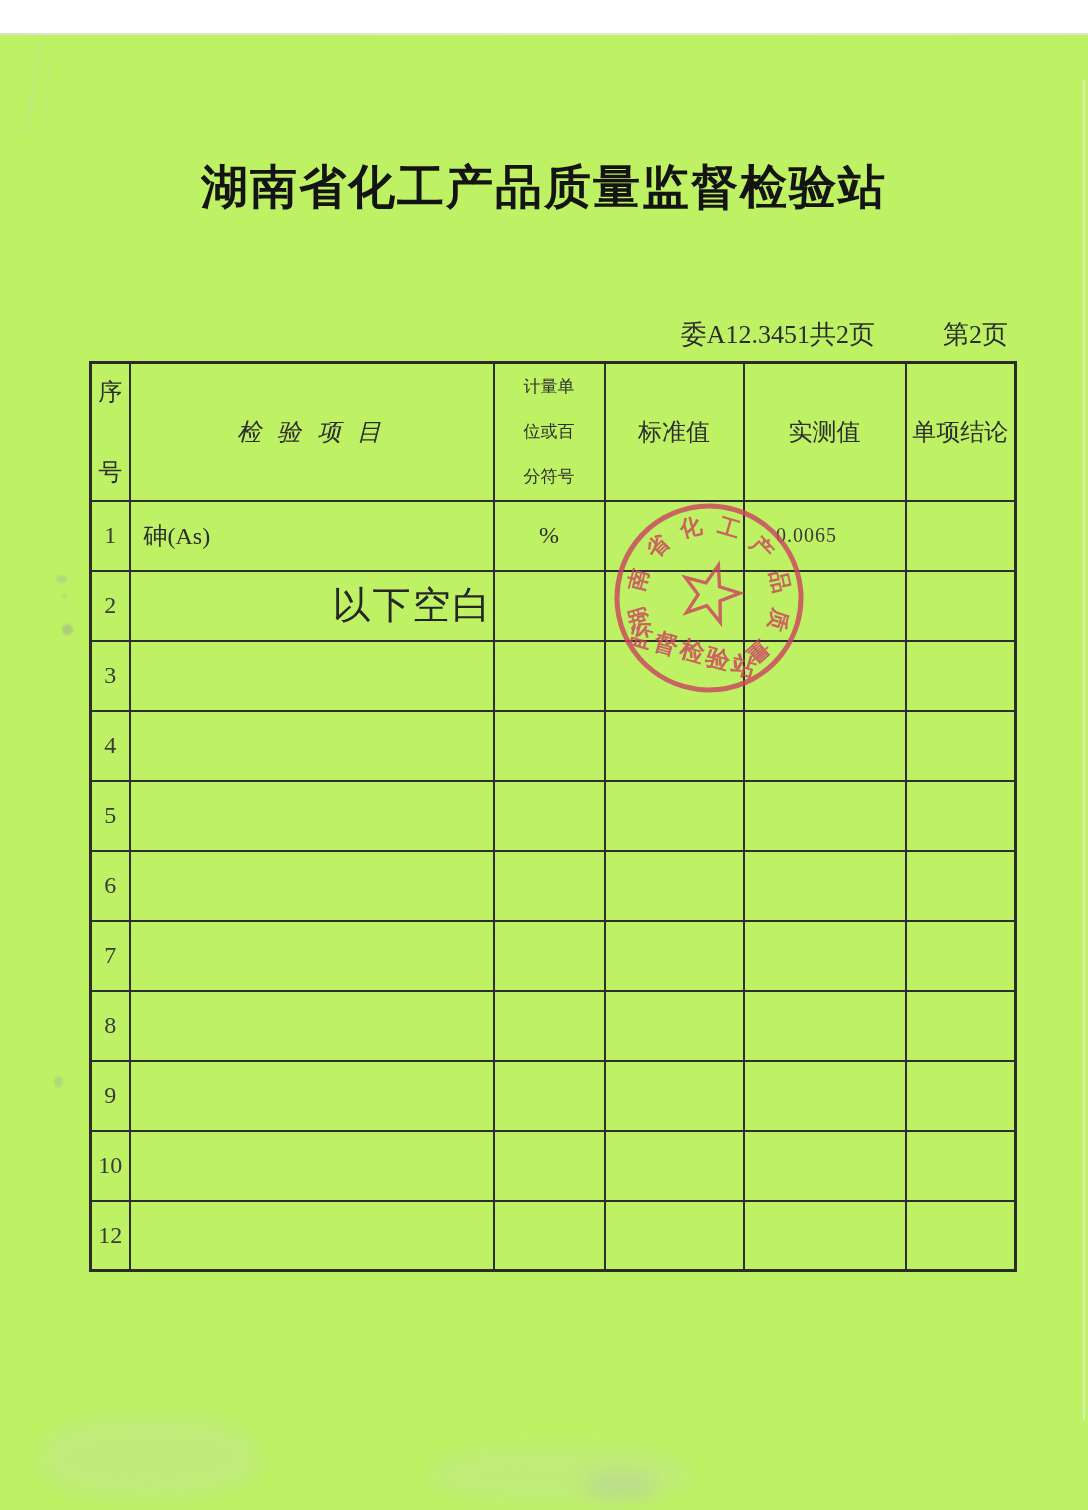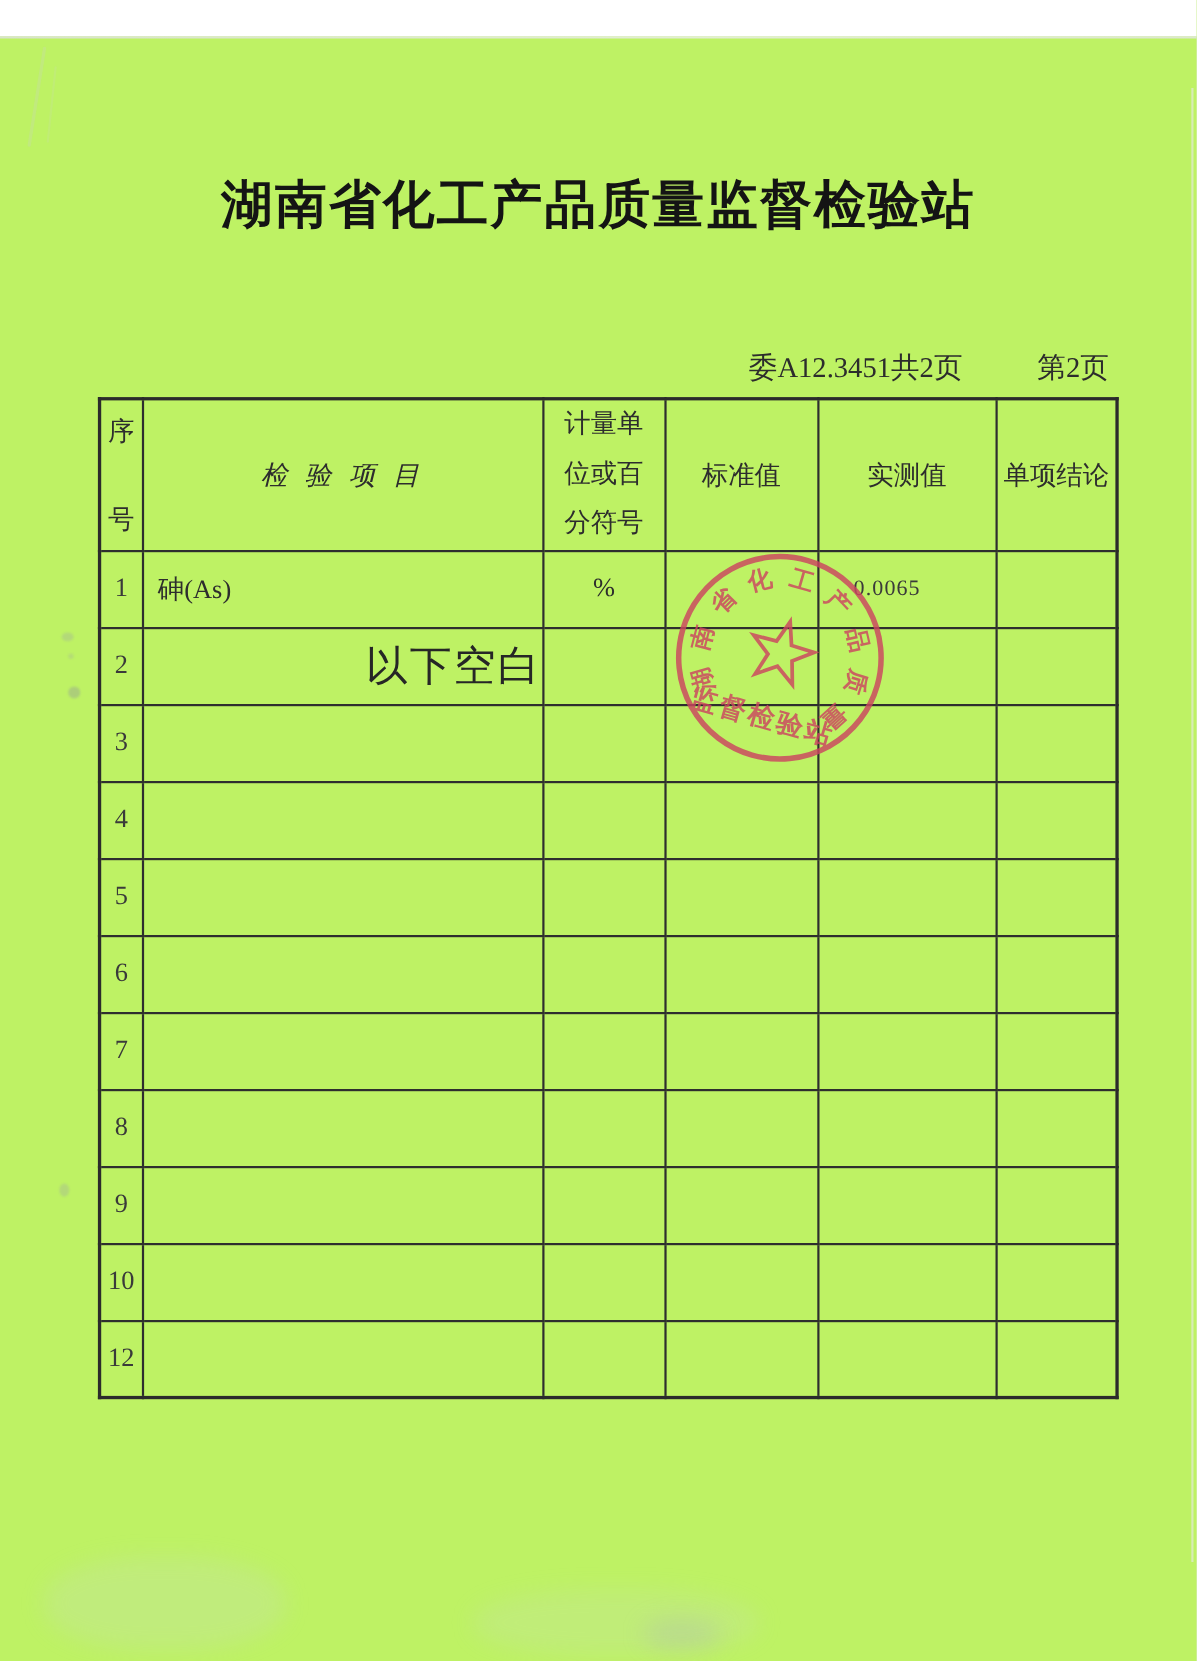--- a/index.html
+++ b/index.html
@@ -34,21 +34,21 @@
   table.results th,table.results td{
     border:2px solid #2e2e2e;padding:0;
     font-weight:normal;font-size:24px;color:#2d2d2d;
     text-align:center;vertical-align:middle;
     overflow:hidden;
   }
   thead tr{height:138px;}
   tbody tr{height:70px;}
   .seq-inner{display:flex;flex-direction:column;justify-content:space-between;
     height:112px;padding:0;align-items:center;}
-  .unit-head div{line-height:45px;font-size:24px;}
+  .unit-head div{line-height:45px;font-size:17px;}
   .item-head{letter-spacing:5px;font-style:italic;}
   .conclusion-head{font-size:23px;letter-spacing:0;}
   tbody td:nth-child(2){text-align:left;padding-left:13px;}
   tbody td:nth-child(5){font-size:20px;letter-spacing:1px;padding-right:36px;color:#3a3a3a;}
   tbody td:nth-child(1){color:#3a3a3a;}
   tbody tr.blank-row td:nth-child(2){font-size:38px;letter-spacing:2px;color:#262626;text-align:right;}
   
   .stamp{position:absolute;left:577px;top:466px;width:264px;height:264px;
     opacity:.82;z-index:5;color:#cc4560;}
   .stamp text{fill:currentColor;}

